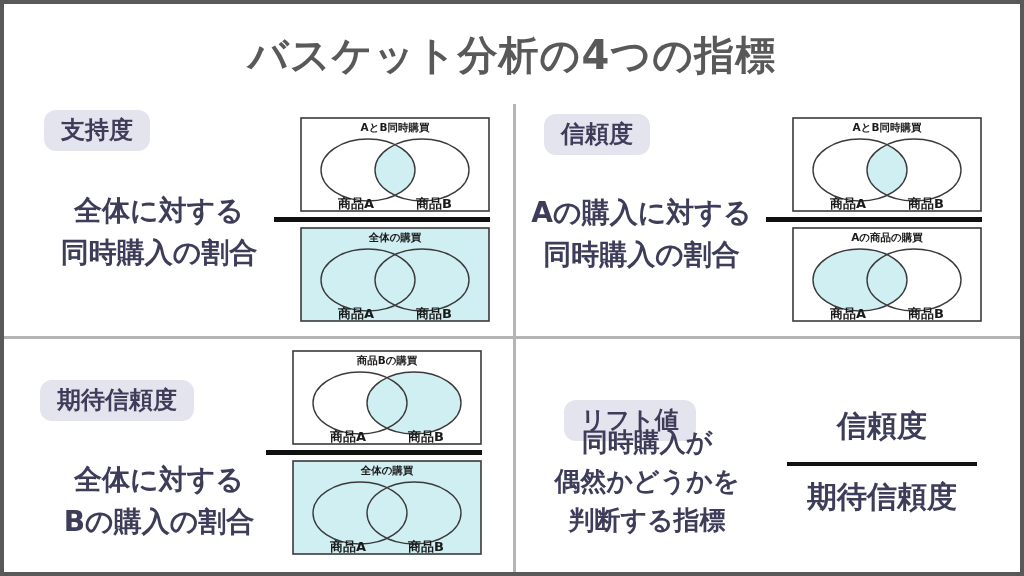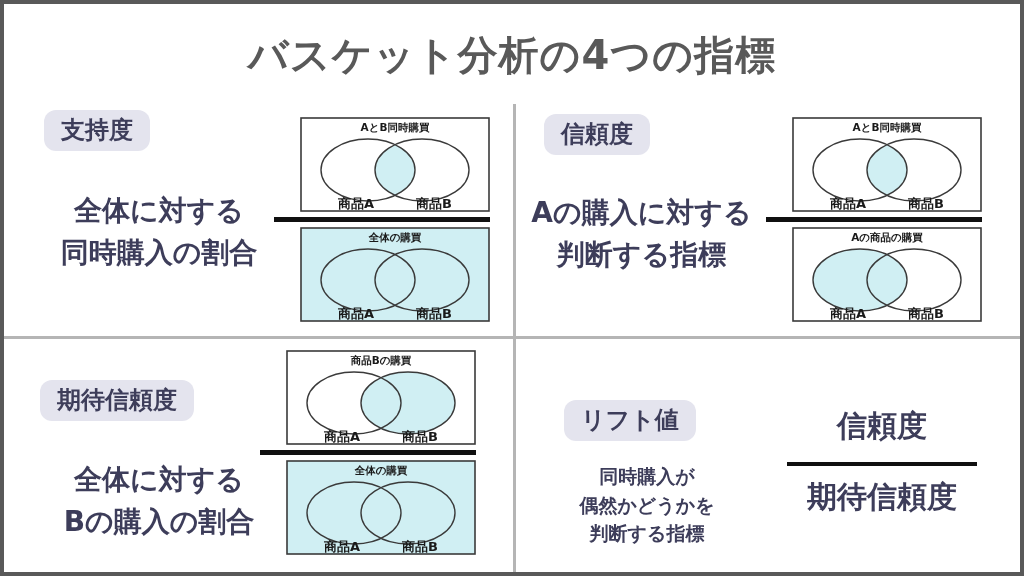--- a/index.html
+++ b/index.html
@@ -78,21 +78,21 @@
       <ellipse class="vout" cx="68" cy="53" rx="47" ry="31"></ellipse>
       <ellipse class="vout" cx="122" cy="53" rx="47" ry="31"></ellipse>
       <text class="vtitle" x="95" y="14">全体の購買</text>
       <text class="vlabel" x="56" y="91">商品A</text>
       <text class="vlabel" x="134" y="91">商品B</text>
     </svg>
   </div>
 
   <div class="badge" style="left:540px;top:110px;">信頼度</div>
   <div class="desc" style="left:505px;top:188px;width:265px;">Aの購入に対する
-判断する指標</div>
+同時購入の割合</div>
 
   <div class="venn-stack" style="left:762px;top:113px;">
     <svg class="venn-box" viewBox="0 0 190 95">
       <defs>
           <clipPath id="clip-con">
             <ellipse cx="68" cy="53" rx="47" ry="31"></ellipse>
           </clipPath>
         </defs>
       <rect class="vframe" x="1" y="1" width="188" height="93"></rect>
       <ellipse class="vfill" cx="122" cy="53" rx="47" ry="31" clip-path="url(#clip-con)"></ellipse>
@@ -111,21 +111,21 @@
       <text class="vtitle" x="95" y="14">Aの商品の購買</text>
       <text class="vlabel" x="56" y="91">商品A</text>
       <text class="vlabel" x="134" y="91">商品B</text>
     </svg>
   </div>
 
   <div class="badge" style="left:36px;top:376px;">期待信頼度</div>
   <div class="desc" style="left:25px;top:455px;width:260px;">全体に対する
 Bの購入の割合</div>
 
-  <div class="venn-stack" style="left:256px;top:346px;">
+  <div class="venn-stack" style="left:262px;top:346px;">
     <svg class="venn-box" viewBox="0 0 190 95">
       <rect class="vframe" x="1" y="1" width="188" height="93"></rect>
       <ellipse class="vfill" cx="122" cy="53" rx="47" ry="31"></ellipse>
       <ellipse class="vout" cx="68" cy="53" rx="47" ry="31"></ellipse>
       <ellipse class="vout" cx="122" cy="53" rx="47" ry="31"></ellipse>
       <text class="vtitle" x="95" y="14">商品Bの購買</text>
       <text class="vlabel" x="56" y="91">商品A</text>
       <text class="vlabel" x="134" y="91">商品B</text>
     </svg>
     <div class="fraction-bar"></div>
@@ -133,21 +133,21 @@
       <rect class="vframe cyan" x="1" y="1" width="188" height="93"></rect>
       <ellipse class="vout" cx="68" cy="53" rx="47" ry="31"></ellipse>
       <ellipse class="vout" cx="122" cy="53" rx="47" ry="31"></ellipse>
       <text class="vtitle" x="95" y="14">全体の購買</text>
       <text class="vlabel" x="56" y="91">商品A</text>
       <text class="vlabel" x="134" y="91">商品B</text>
     </svg>
   </div>
 
   <div class="badge" style="left:540px;top:396px;margin-left:20px;">リフト値</div>
-  <div class="desc" style="left:528px;top:458px;width:230px;font-size:19px;">同時購入が
+  <div class="desc" style="left:528px;top:419px;width:230px;font-size:26px;">同時購入が
 偶然かどうかを
 判断する指標</div>
 
   <div class="formula">
     <div class="formula-num">信頼度</div>
     <div class="formula-bar"></div>
     <div class="formula-den">期待信頼度</div>
   </div>
 </div>
 

